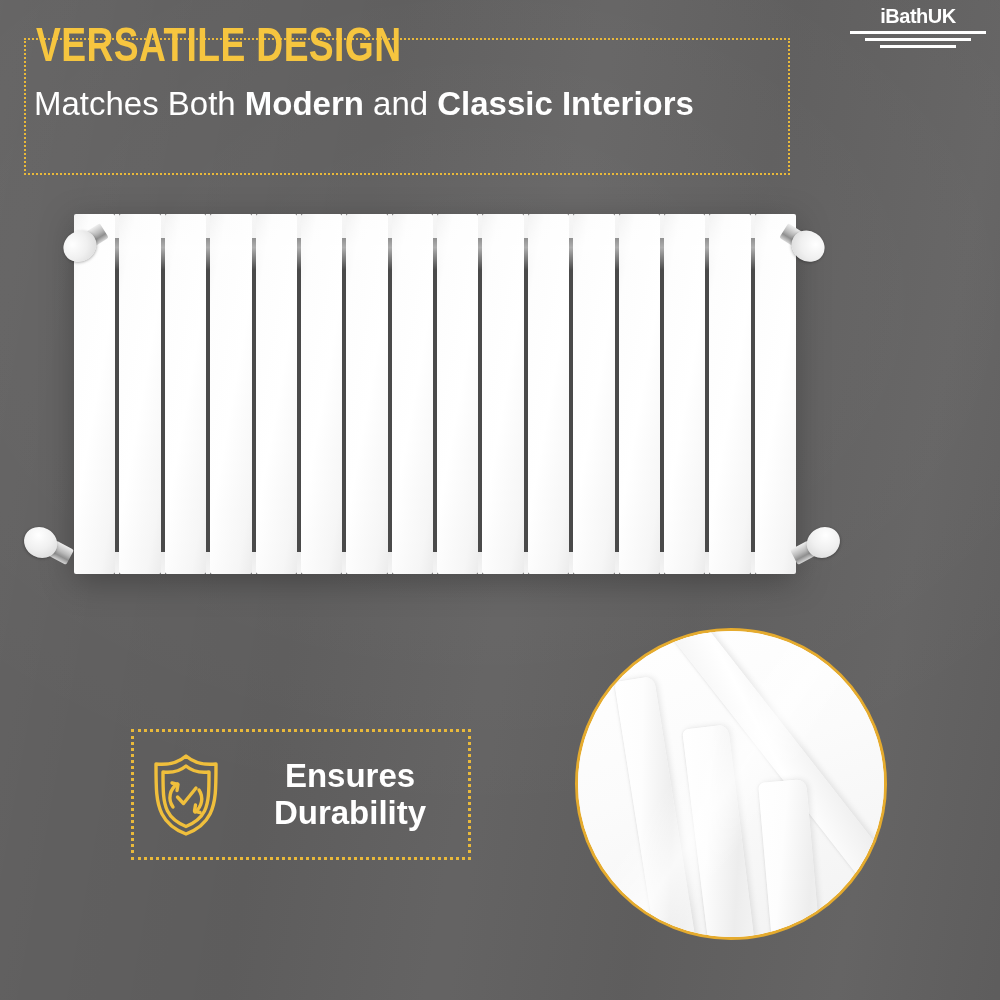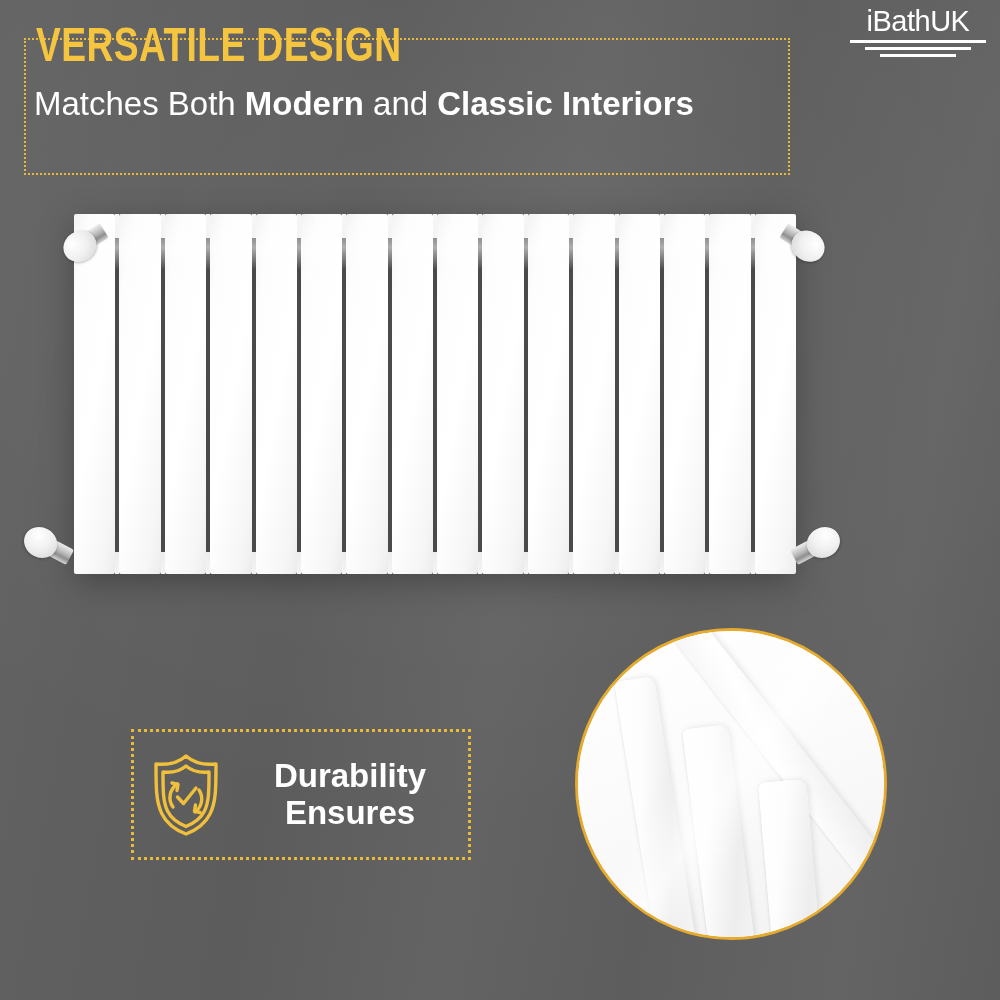--- a/index.html
+++ b/index.html
@@ -27,22 +27,22 @@
 
   
   #brand-logo {
     position: absolute;
     top: 6px;
     right: 14px;
     width: 136px;
     text-align: center;
   }
   #brand-logo .wordmark {
-    font-size: 29px;
-    font-weight: 400;
+    font-size: 20px;
+    font-weight: 700;
     color: #ffffff;
     letter-spacing: -0.5px;
     line-height: 1.05;
     white-space: nowrap;
   }
   #brand-logo .rule {
     height: 3px;
     background: #ffffff;
     margin: 0 auto;
   }
@@ -335,17 +335,17 @@
         <path d="M38 4 C30 11 18 13 8 12 C8 36 8 50 14 62 C20 74 30 79 38 82 C46 79 56 74 62 62 C68 50 68 36 68 12 C58 13 46 11 38 4 Z"></path>
         <path d="M38 14 C32 19 23 21 15 20 C15 38 15 50 19.5 59 C24 68 32 72 38 74.5 C44 72 52 68 56.5 59 C61 50 61 38 61 20 C53 21 44 19 38 14 Z"></path>
         <path d="M25 55 A16 16 0 0 1 29.5 32"></path>
         <path d="M51 38 A16 16 0 0 1 47 60"></path>
         <polyline points="24,31 30,32.5 29,38.5"></polyline>
         <polyline points="52,60.5 46.5,59 47.5,53"></polyline>
         <polyline points="29.5,45 35.5,51.5 48,36"></polyline>
       </svg>
     </div>
     <div class="label">
+      <div>Ensures</div>
       <div>Durability</div>
-      <div>Ensures</div>
     </div>
   </div>
 </div>
 
 </body></html>

